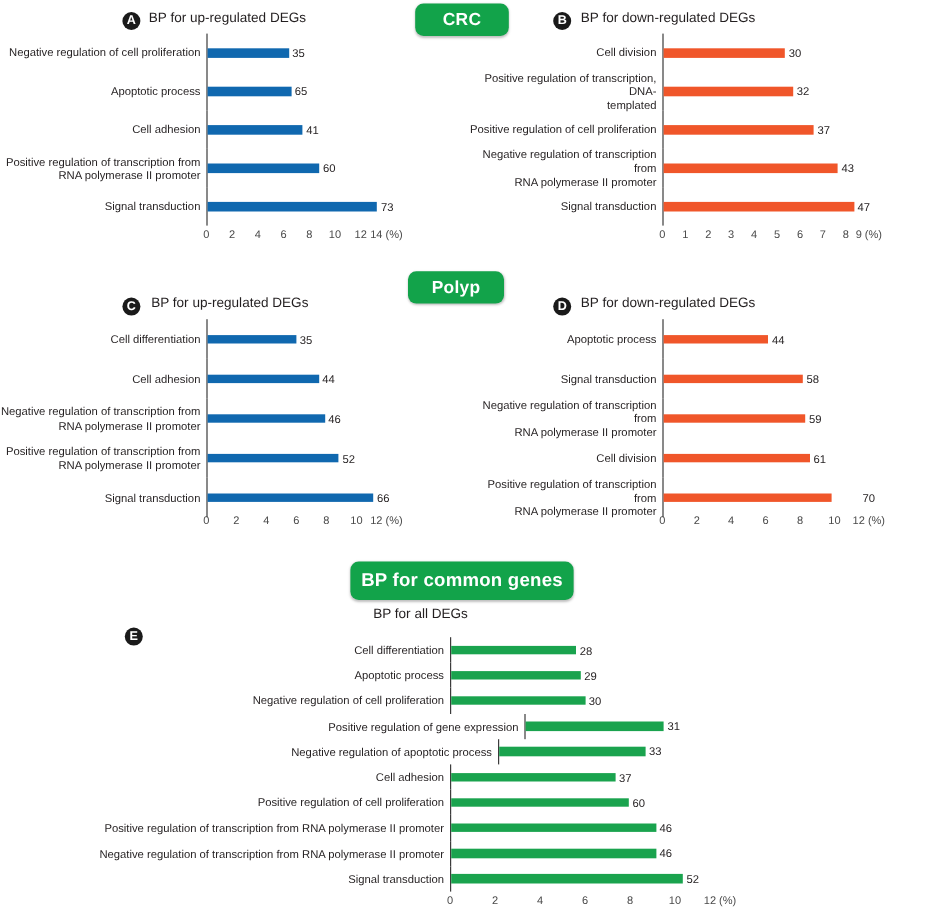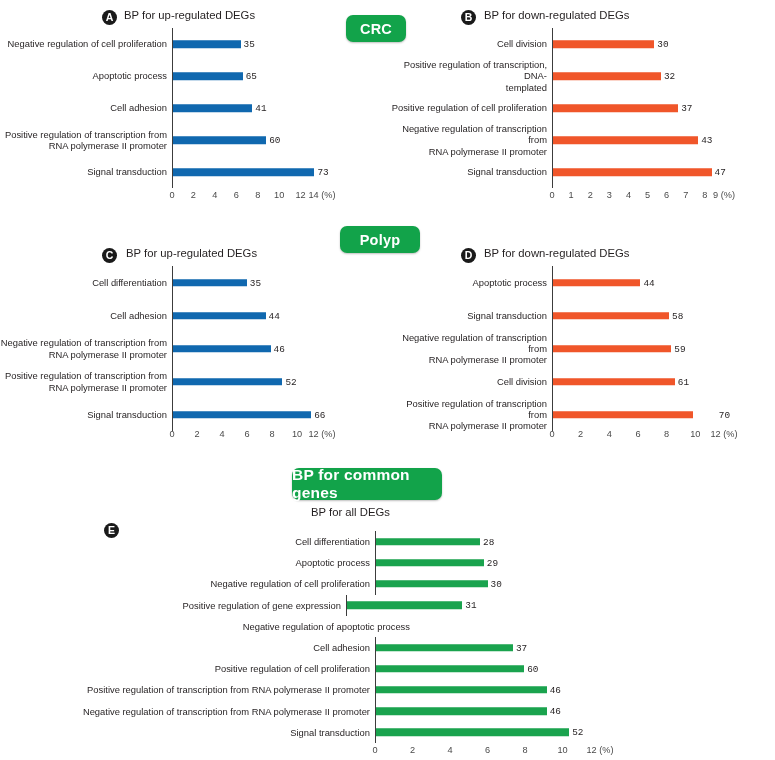--- a/index.html
+++ b/index.html
@@ -24,23 +24,23 @@
     color: #ffffff;
     border-radius: 7px;
     font-size: 14.5px;
     font-weight: bold;
     letter-spacing: .2px;
     display: flex;
     align-items: center;
     justify-content: center;
     box-shadow: 0 1px 2px rgba(0,0,0,.25);
   }
-  #badge-crc   { left: 346px; top: 3px;   width: 60px;  height: 27px; margin-top: 12px; }
+  #badge-crc   { left: 346px; top: 3px;   width: 78px;  height: 27px; }
   #badge-polyp { left: 340px; top: 226px; width: 80px;  height: 27px; }
-  #badge-common{ left: 292px; top: 468px; width: 150px; height: 32px; font-size: 15.5px;}
+  #badge-common{ left: 292px; top: 468px; width: 186px; height: 32px; font-size: 15.5px;}
 
   
   .panel { position: absolute; }
   #panel-a { left: 0px;   top: 0px;   width: 386px; height: 215px; }
   #panel-b { left: 388px; top: 0px;   width: 387px; height: 215px; }
   #panel-c { left: 0px;   top: 222px; width: 386px; height: 228px; }
   #panel-d { left: 388px; top: 222px; width: 387px; height: 228px; }
   #panel-e { left: 0px;   top: 505px; width: 775px; height: 255px; }
 
   
@@ -91,21 +91,20 @@
     height: 7.5px;
   }
   .bar-value {
     position: absolute;
     top: 50%;
     transform: translateY(-50%);
     font-size: 9.4px;
     color: #231f20;
     white-space: nowrap;
     padding-left: 3px;
-    font-family: Liberation Mono, monospace;
   }
   .axis {
     position: relative;
     height: 16px;
   }
   .axis-inner {
     position: absolute;
     top: 0;
     height: 16px;
   }
@@ -370,28 +369,32 @@
         </div>
       </div>
       <div class="row" style="height: 21.2px;">
         <div class="cat-label" style="width: 375px;">Negative regulation of cell proliferation</div>
         <div class="bar-area">
           <div class="bar" style="width: 111.562px; background: rgb(26, 163, 78);"></div>
           <div class="bar-value" style="left: 111.562px;">30</div>
         </div>
       </div>
       <div class="row" style="height: 21.2px;">
-        <div class="cat-label" style="width: 346px;">Positive regulation of gene expression</div>
+        <div class="cat-label" style="width: 437px;">Positive regulation of gene expression</div>
         <div class="bar-area">
           <div class="bar" style="width: 115.312px; background: rgb(26, 163, 78);"></div>
           <div class="bar-value" style="left: 115.312px;">31</div>
         </div>
       </div>
       <div class="row" style="height: 21.2px;">
         <div class="cat-label" style="width: 415px;">Negative regulation of apoptotic process</div>
+        <div class="bar-area">
+          <div class="bar" style="width: 121.875px; background: rgb(26, 163, 78);"></div>
+          <div class="bar-value" style="left: 121.875px;">33</div>
+        </div>
       </div>
       <div class="row" style="height: 21.2px;">
         <div class="cat-label" style="width: 375px;">Cell adhesion</div>
         <div class="bar-area">
           <div class="bar" style="width: 136.875px; background: rgb(26, 163, 78);"></div>
           <div class="bar-value" style="left: 136.875px;">37</div>
         </div>
       </div>
       <div class="row" style="height: 21.2px;">
         <div class="cat-label" style="width: 375px;">Positive regulation of cell proliferation</div>

